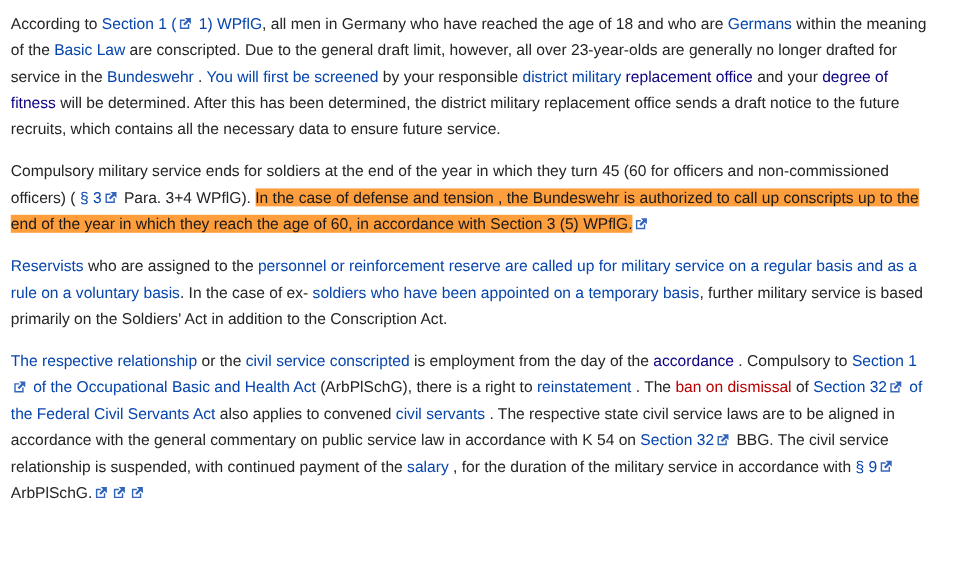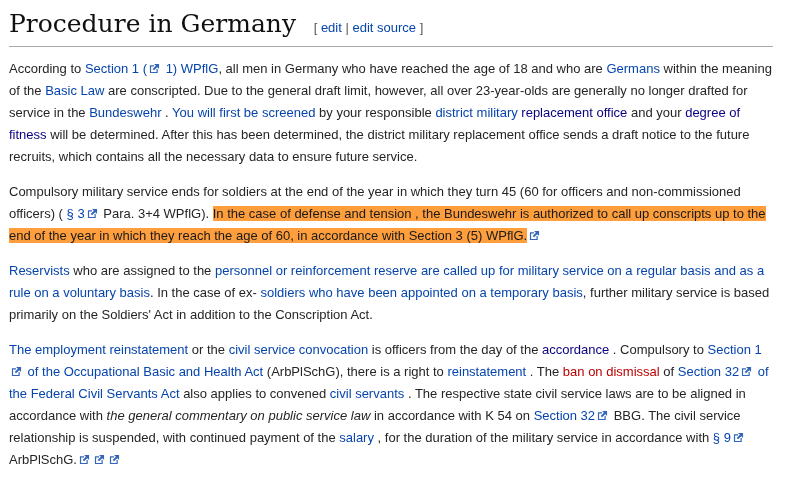--- a/index.html
+++ b/index.html
@@ -23,51 +23,41 @@
     margin:0;
   }
   .editsection{font-size:13px;margin-left:14px;color:#54595d;white-space:nowrap;}
   .editsection a{color:var(--link);text-decoration:none;cursor:pointer;}
   p.para{margin:0 0 13px 0;line-height:22px;}
   p.para a{text-decoration:none;cursor:pointer;}
   a.link{color:var(--link);}
   a.visited{color:var(--visited);}
   a.redlink{color:var(--redlink);text-align:center;}
   span.highlight{background:var(--highlight);color:#1a1a1a;}
-  span.italic{font-style:italic;}
+  span.italic{}
   svg.extico{vertical-align:-1px;margin:0 2px 0 2px;}
 </style>
 </head>
 <body>
 
 <div class="page">
-  <div class="heading">
-    <h2 class="title">Procedure in Germany</h2>
-    <span class="editsection">
-      <span>[</span>
-      <a>edit</a>
-      <span>|</span>
-      <a>edit source</a>
-      <span>]</span>
-    </span>
-  </div>
 
   <p class="para"><span class="plain">According to </span><a class="link">Section 1 (</a><svg class="extico" width="11" height="11" viewBox="0 0 12 12">
         <path fill="#3366bb" d="M5.5 1 H11 V6.5 L9 4.5 L5.5 8 L4 6.5 L7.5 3 Z"></path>
         <path fill="#3366bb" d="M1 2.5 V11 H9.5 V6.5 H8.2 V9.7 H2.3 V3.8 H5.5 V2.5 Z"></path>
       </svg><a class="link"> 1) WPflG</a><span class="plain">, all men in Germany who have reached the age of 18 and who are </span><a class="link">Germans</a><span class="plain"> within the meaning of the </span><a class="link">Basic Law</a><span class="plain"> are conscripted. Due to the general draft limit, however, all over 23-year-olds are generally no longer drafted for service in the </span><a class="link">Bundeswehr</a><span class="plain"> . </span><a class="link">You will first be screened</a><span class="plain"> by your responsible </span><a class="link">district military </a><a class="visited">replacement office</a><span class="plain"> and your </span><a class="visited">degree of fitness</a><span class="plain"> will be determined. After this has been determined, the district military replacement office sends a draft notice to the future recruits, which contains all the necessary data to ensure future service.</span></p>
   <p class="para"><span class="plain">Compulsory military service ends for soldiers at the end of the year in which they turn 45 (60 for officers and non-commissioned officers) ( </span><a class="link">§ 3</a><svg class="extico" width="11" height="11" viewBox="0 0 12 12">
         <path fill="#3366bb" d="M5.5 1 H11 V6.5 L9 4.5 L5.5 8 L4 6.5 L7.5 3 Z"></path>
         <path fill="#3366bb" d="M1 2.5 V11 H9.5 V6.5 H8.2 V9.7 H2.3 V3.8 H5.5 V2.5 Z"></path>
       </svg><span class="plain"> Para. 3+4 WPflG). </span><span class="highlight">In the case of defense and tension , the Bundeswehr is authorized to call up conscripts up to the end of the year in which they reach the age of 60, in accordance with Section 3 (5) WPflG.</span><svg class="extico" width="11" height="11" viewBox="0 0 12 12">
         <path fill="#3366bb" d="M5.5 1 H11 V6.5 L9 4.5 L5.5 8 L4 6.5 L7.5 3 Z"></path>
         <path fill="#3366bb" d="M1 2.5 V11 H9.5 V6.5 H8.2 V9.7 H2.3 V3.8 H5.5 V2.5 Z"></path>
       </svg></p>
   <p class="para"><a class="link">Reservists</a><span class="plain"> who are assigned to the </span><a class="link">personnel or reinforcement reserve are called up for military service on a regular basis and as a rule on a voluntary basis</a><span class="plain">. In the case of ex- </span><a class="link">soldiers who have been appointed on a temporary basis</a><span class="plain">, further military service is based primarily on the Soldiers' Act in addition to the Conscription Act.</span></p>
-  <p class="para"><a class="link">The employment reinstatement</a><span class="plain"> or the </span><a class="link">civil service convocation</a><span class="plain"> is officers from the day of the </span><a class="visited">accordance</a><span class="plain"> . Compulsory to </span><a class="link">Section 1</a><svg class="extico" width="11" height="11" viewBox="0 0 12 12">
+  <p class="para"><a class="link">The respective relationship</a><span class="plain"> or the </span><a class="link">civil service conscripted</a><span class="plain"> is employment from the day of the </span><a class="visited">accordance</a><span class="plain"> . Compulsory to </span><a class="link">Section 1</a><svg class="extico" width="11" height="11" viewBox="0 0 12 12">
         <path fill="#3366bb" d="M5.5 1 H11 V6.5 L9 4.5 L5.5 8 L4 6.5 L7.5 3 Z"></path>
         <path fill="#3366bb" d="M1 2.5 V11 H9.5 V6.5 H8.2 V9.7 H2.3 V3.8 H5.5 V2.5 Z"></path>
       </svg><a class="link"> of the Occupational Basic and Health Act</a><span class="plain"> (ArbPlSchG), there is a right to </span><a class="link">reinstatement</a><span class="plain"> . The </span><a class="redlink">ban on dismissal</a><span class="plain"> of </span><a class="link">Section 32</a><svg class="extico" width="11" height="11" viewBox="0 0 12 12">
         <path fill="#3366bb" d="M5.5 1 H11 V6.5 L9 4.5 L5.5 8 L4 6.5 L7.5 3 Z"></path>
         <path fill="#3366bb" d="M1 2.5 V11 H9.5 V6.5 H8.2 V9.7 H2.3 V3.8 H5.5 V2.5 Z"></path>
       </svg><a class="link"> of the Federal Civil Servants Act</a><span class="plain"> also applies to convened </span><a class="link">civil servants</a><span class="plain"> . The respective state civil service laws are to be aligned in accordance with </span><span class="italic">the general commentary on public service law</span><span class="plain"> in accordance with K 54 on </span><a class="link">Section 32</a><svg class="extico" width="11" height="11" viewBox="0 0 12 12">
         <path fill="#3366bb" d="M5.5 1 H11 V6.5 L9 4.5 L5.5 8 L4 6.5 L7.5 3 Z"></path>
         <path fill="#3366bb" d="M1 2.5 V11 H9.5 V6.5 H8.2 V9.7 H2.3 V3.8 H5.5 V2.5 Z"></path>
       </svg><span class="plain"> BBG. The civil service relationship is suspended, with continued payment of the </span><a class="link">salary</a><span class="plain"> , for the duration of the military service in accordance with </span><a class="link">§ 9</a><svg class="extico" width="11" height="11" viewBox="0 0 12 12">
         <path fill="#3366bb" d="M5.5 1 H11 V6.5 L9 4.5 L5.5 8 L4 6.5 L7.5 3 Z"></path>

